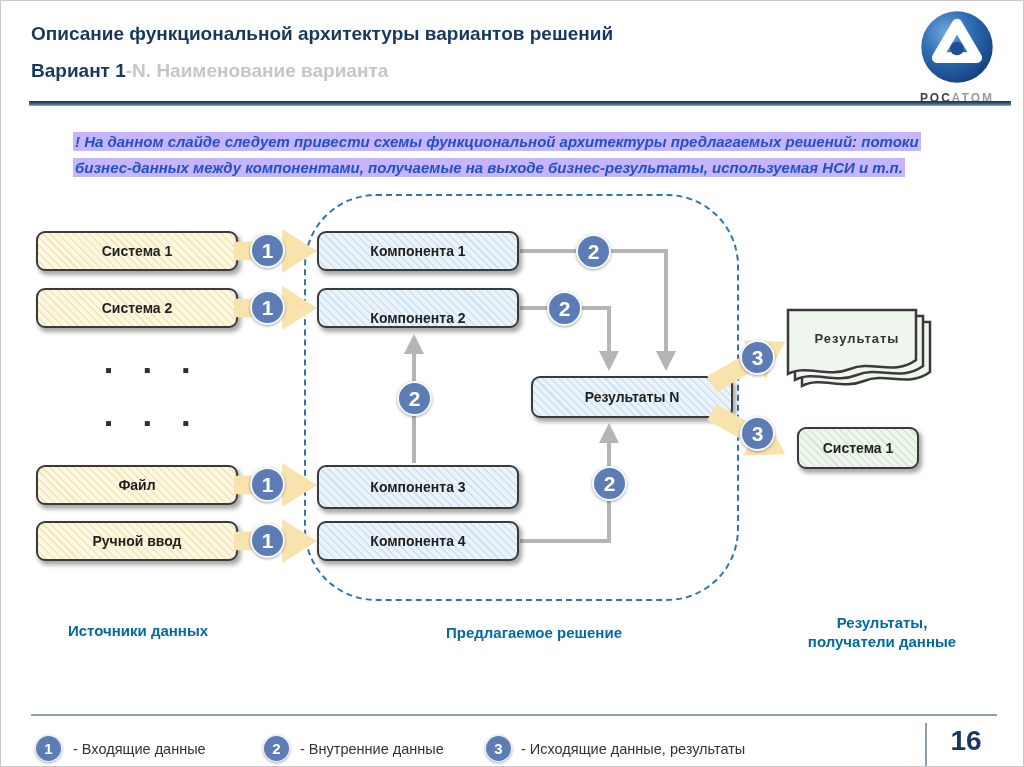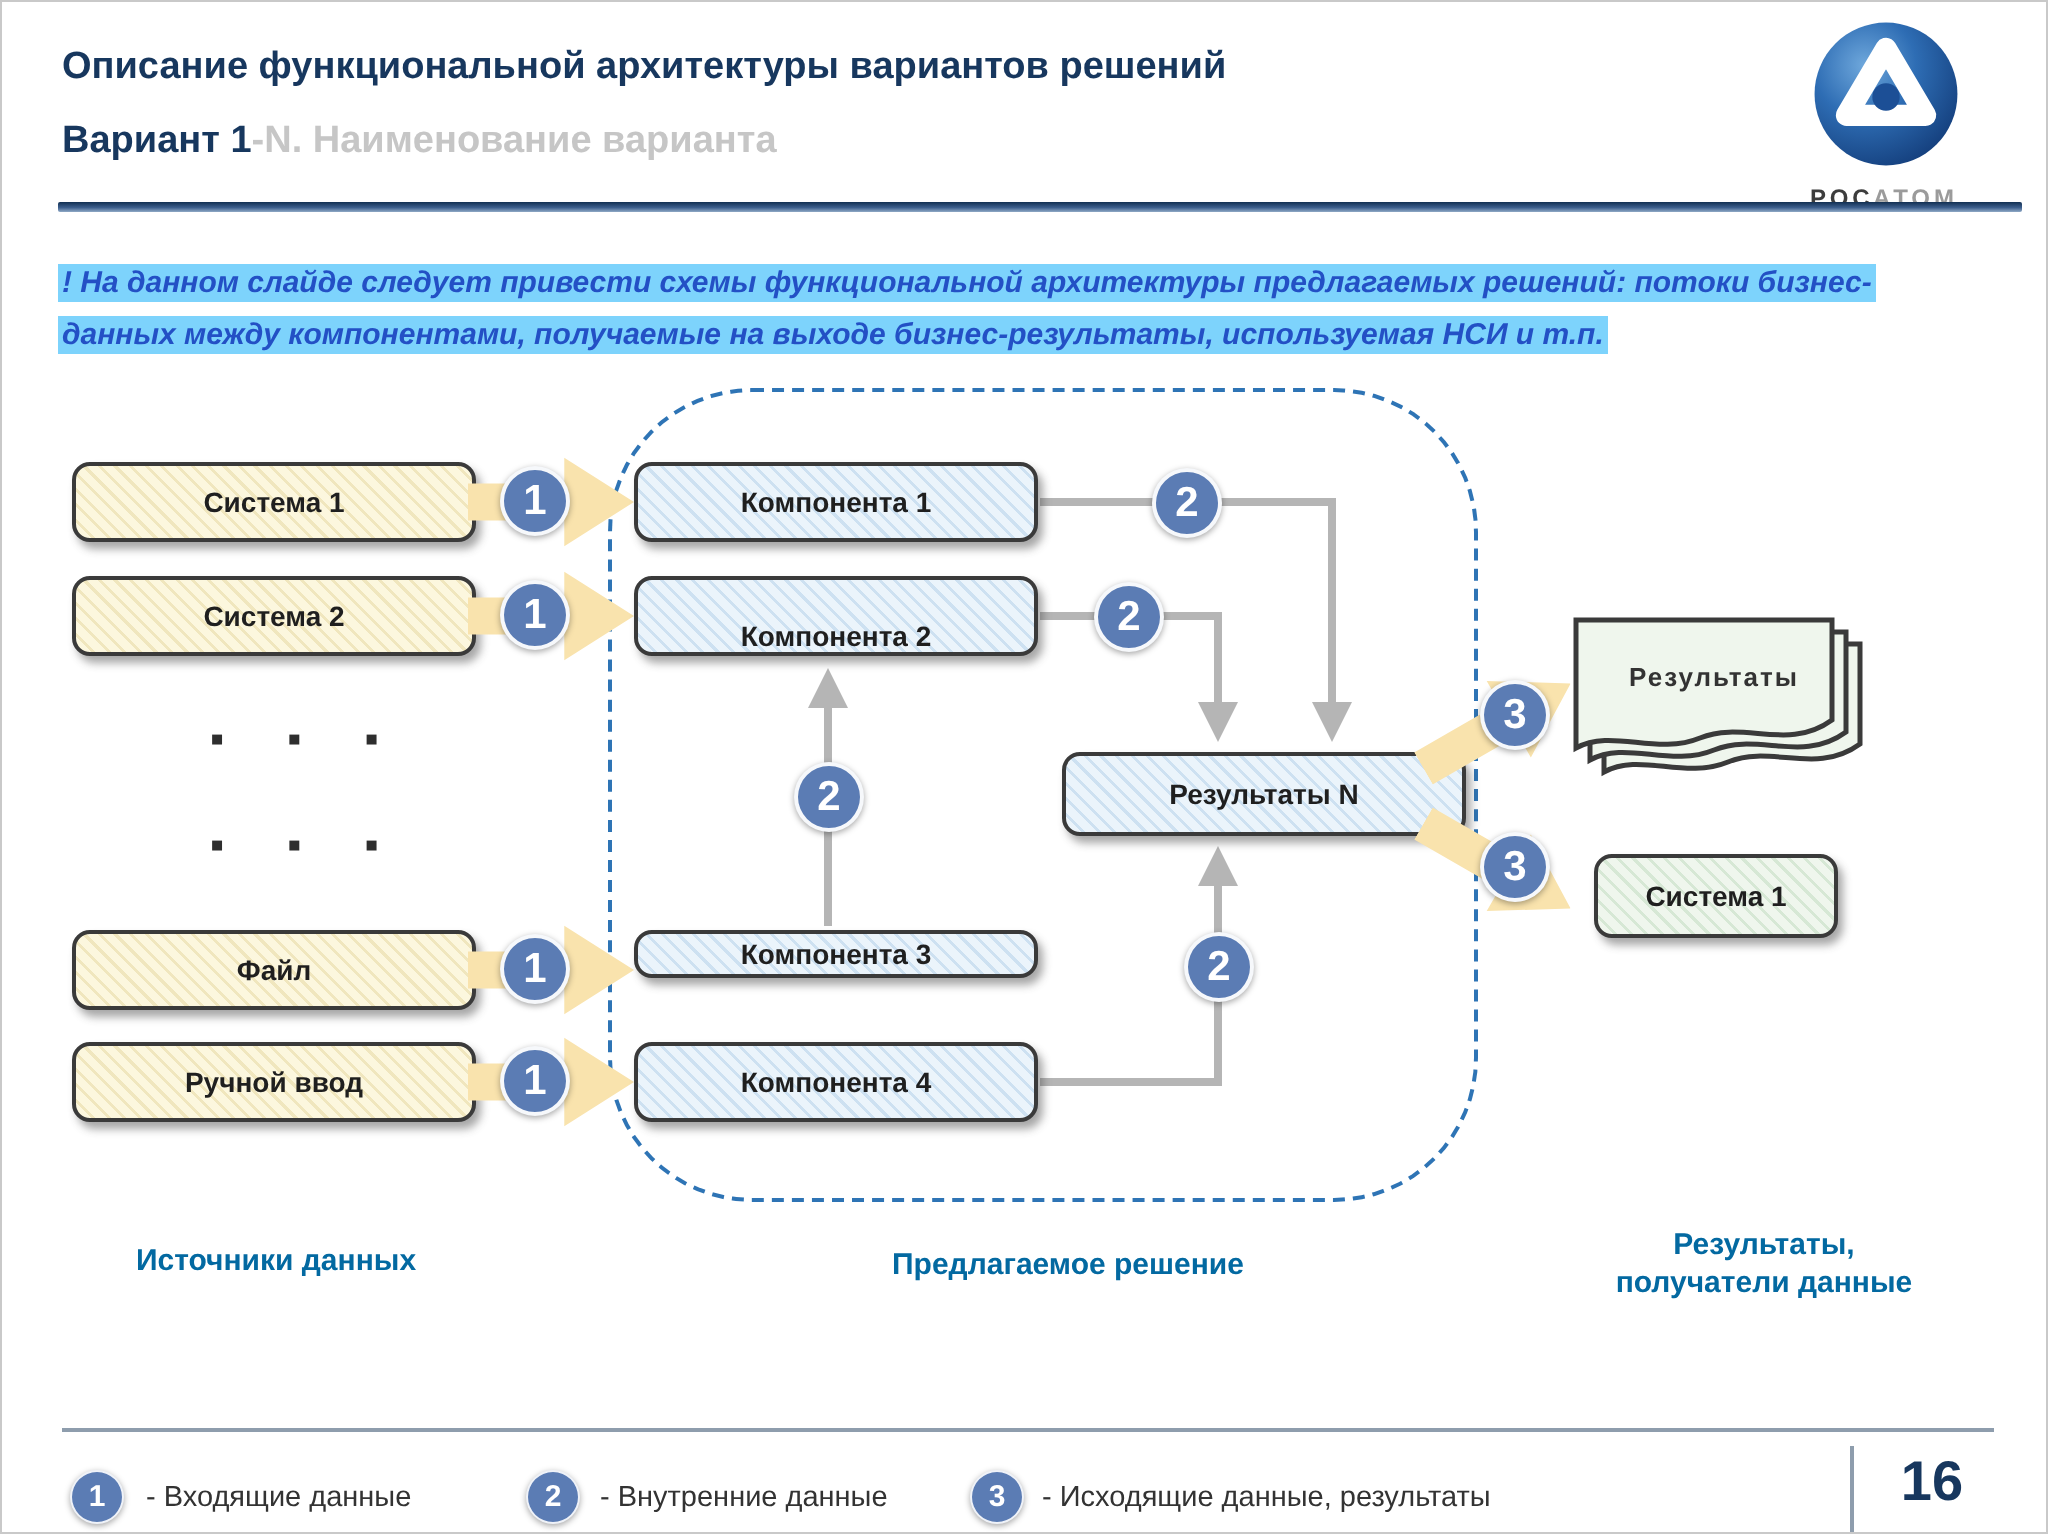--- a/index.html
+++ b/index.html
@@ -8,30 +8,30 @@
   .slide { position:relative; width:1024px; height:767px; background:#fff;
            border:1px solid #c9c9c9; overflow:hidden; }
 
   
   .title { position:absolute; left:30px; top:14px; width:880px;
            font-size:19px; font-weight:bold; color:#17375E; line-height:37px; }
   .title .gray { color:#C6C6C6; }
   .header-rule { position:absolute; left:28px; top:100px; width:982px; height:5px;
                  background:linear-gradient(to bottom,#122F52 0%,#3C5E8C 55%,#8FA9C6 100%);
                  border-radius:1px; }
-  .logo { position:absolute; right:14px; top:8px; width:104px; }
+  .logo { position:absolute; right:14px; top:8px; width:104px; text-align:center; }
   .logo-word { font-size:12px; letter-spacing:2px; margin-top:2px; }
   .logo-word .d { color:#3d3d3d; font-weight:bold; }
   .logo-word .l { color:#9b9b9b; font-weight:bold; }
 
   
   .note { position:absolute; left:28px; top:128px; width:912px;
           font-size:15px; font-style:italic; font-weight:bold; color:#2350C5;
           line-height:26px; }
-  .note span { background:#7dd3fc; padding:1px 2px; box-decoration-break:clone;
+  .note span { background:#c4b5fd; padding:1px 2px; box-decoration-break:clone;margin-left:44px;
                -webkit-box-decoration-break:clone; }
 
   
   .dashed-frame { position:absolute; left:303px; top:193px; width:435px; height:407px;
                   border:2px dashed #2E74B5; border-radius:72px; }
   .node { position:absolute; display:flex; align-items:center; justify-content:center;
           border:2px solid #3A3A3A; border-radius:9px; font-size:14px; font-weight:bold;
           color:#1F1F1F; box-shadow:2.5px 3.5px 4px rgba(60,60,60,.45); text-align:center; }
   .src  { background:#FCF7DE repeating-linear-gradient(45deg, rgba(213,192,115,.30) 0 1.5px, rgba(0,0,0,0) 1.5px 5.5px); }
   .comp { background:#EBF4FB repeating-linear-gradient(45deg, rgba(128,175,216,.28) 0 1.5px, rgba(0,0,0,0) 1.5px 5.5px); }
@@ -132,21 +132,21 @@
   <div class="num-circle" style="left:249px;top:289px;">1</div>
   <div class="num-circle" style="left:249px;top:466px;">1</div>
   <div class="num-circle" style="left:249px;top:522px;">1</div>
 
   <div class="node comp" style="left:316px;top:230px;width:202px;height:40px;">
       <span>Компонента 1</span>
     </div>
   <div class="node comp" style="left:316px;top:287px;width:202px;height:40px;align-items:flex-end;">
       <span>Компонента 2</span>
     </div>
-  <div class="node comp" style="left:316px;top:464px;width:202px;height:24px;">
+  <div class="node comp" style="left:316px;top:464px;width:202px;height:44px;">
       <span>Компонента 3</span>
     </div>
   <div class="node comp" style="left:316px;top:520px;width:202px;height:40px;">
       <span>Компонента 4</span>
     </div>
   <div class="node comp" style="left:530px;top:375px;width:202px;height:42px;">
       <span>Результаты N</span>
     </div>
 
   <div class="num-circle" style="left:575px;top:233px;">2</div>

